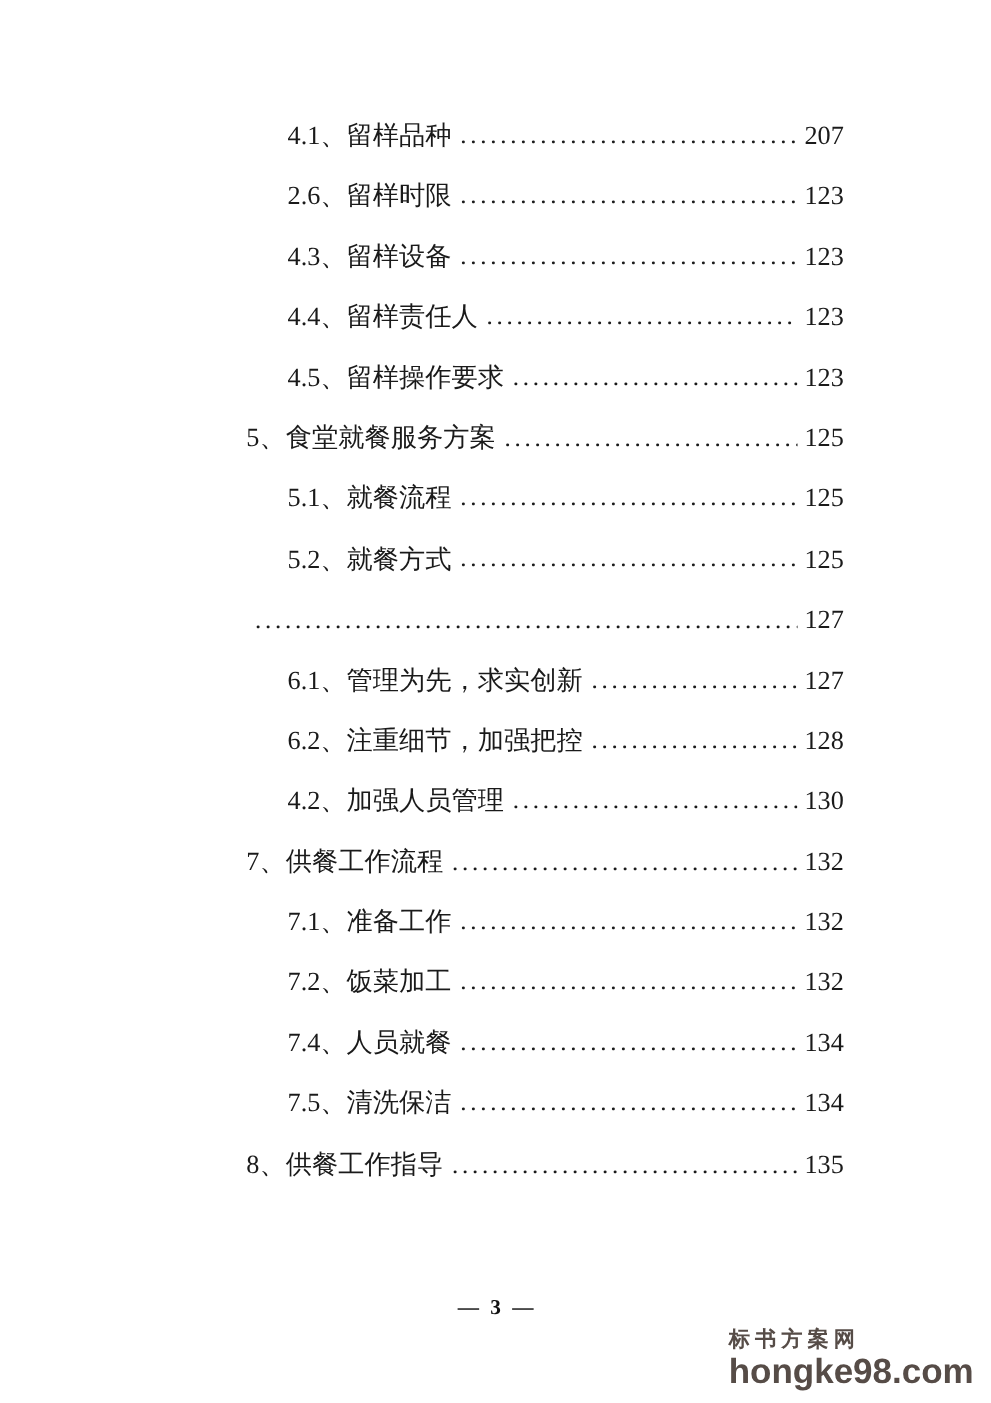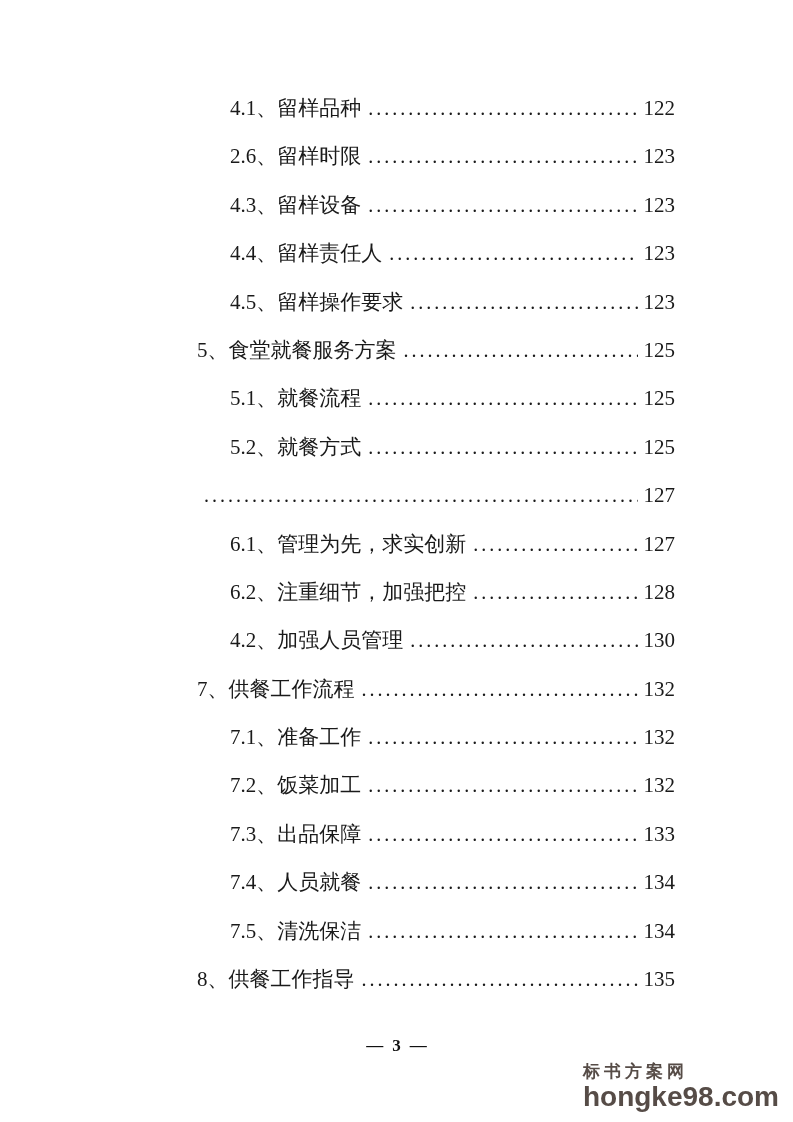--- a/index.html
+++ b/index.html
@@ -78,21 +78,21 @@
 </head>
 <body>
 
 <div class="page">
 
   <div class="toc">
 
       <div class="toc-entry level-2">
         <span class="toc-label">4.1、留样品种</span>
         <span class="leader"></span>
-        <span class="pagenum">122</span>
+        <span class="pagenum">207</span>
       </div>
 
       <div class="toc-entry level-2">
         <span class="toc-label">2.6、留样时限</span>
         <span class="leader"></span>
         <span class="pagenum">123</span>
       </div>
 
       <div class="toc-entry level-2">
         <span class="toc-label">4.3、留样设备</span>
@@ -164,25 +164,20 @@
         <span class="leader"></span>
         <span class="pagenum">132</span>
       </div>
 
       <div class="toc-entry level-2">
         <span class="toc-label">7.2、饭菜加工</span>
         <span class="leader"></span>
         <span class="pagenum">132</span>
       </div>
 
-      <div class="toc-entry level-2">
-        <span class="toc-label">7.3、出品保障</span>
-        <span class="leader"></span>
-        <span class="pagenum">133</span>
-      </div>
 
       <div class="toc-entry level-2">
         <span class="toc-label">7.4、人员就餐</span>
         <span class="leader"></span>
         <span class="pagenum">134</span>
       </div>
 
       <div class="toc-entry level-2">
         <span class="toc-label">7.5、清洗保洁</span>
         <span class="leader"></span>

